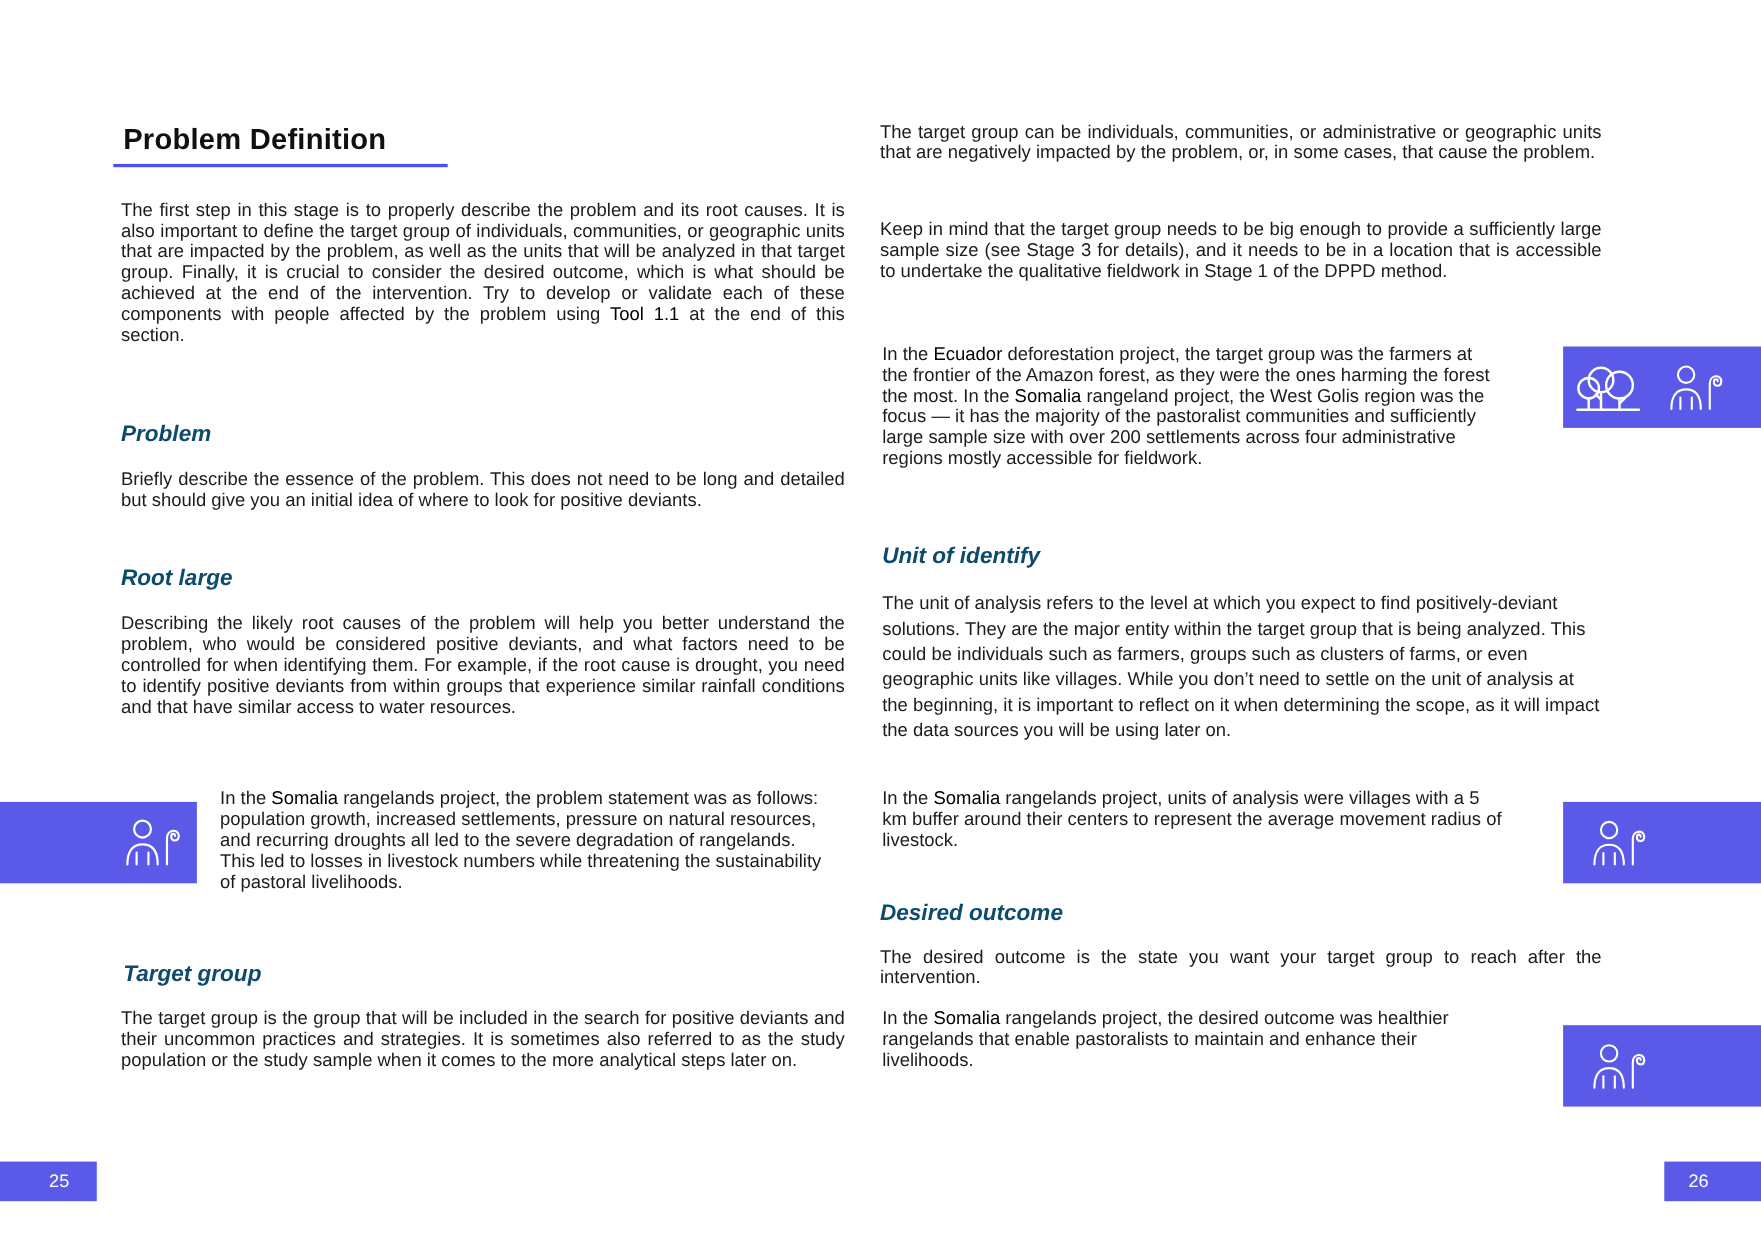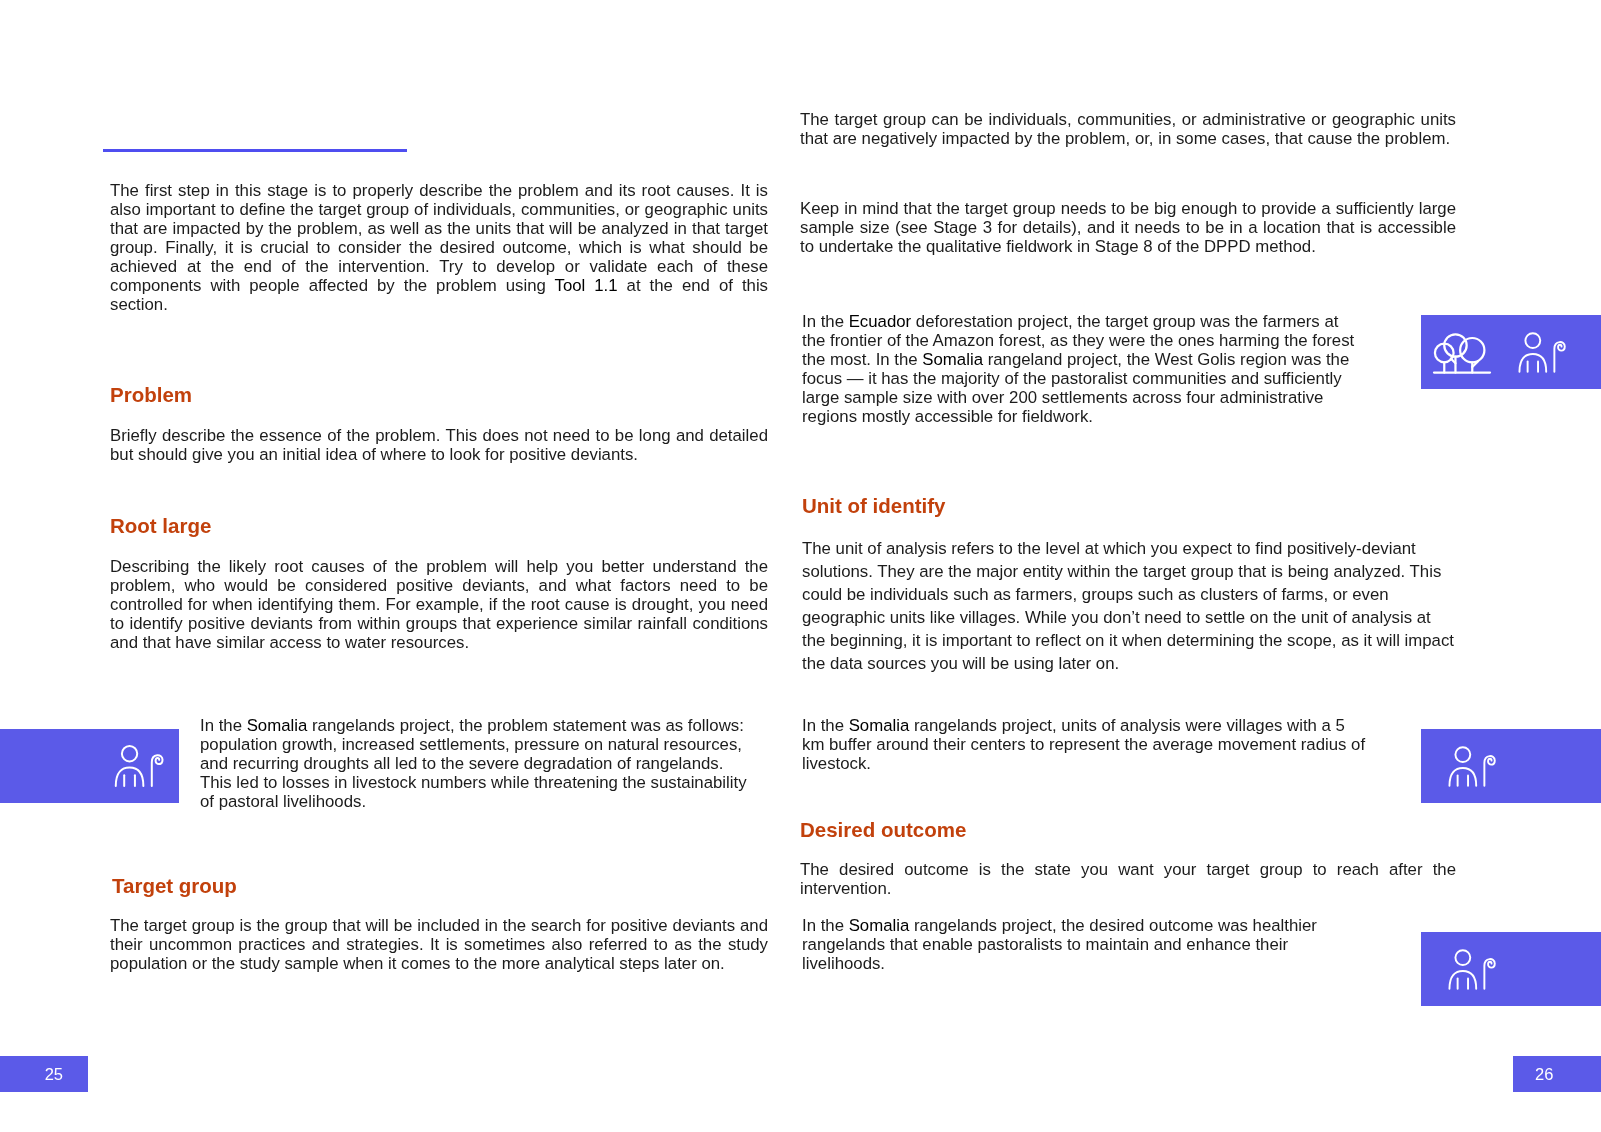--- a/index.html
+++ b/index.html
@@ -3,21 +3,21 @@
 <meta charset="utf-8">
 <style>
   html,body{margin:0;padding:0;background:#ffffff;}
   .page{
     position:relative;width:1601px;height:1132px;background:#ffffff;
     font-family:"Liberation Sans",sans-serif;color:#1c1c1c;overflow:hidden;
   }
   .para{position:absolute;font-size:16.8px;line-height:19px;}
   .just{text-align:justify;}
   .h1{position:absolute;font-size:26.5px;font-weight:bold;color:#101010;letter-spacing:.2px;}
-  .h2{position:absolute;font-size:20.5px;font-weight:bold;color:#c2410c;}
+  .h2{position:absolute;font-size:20.5px;font-weight:bold;color:#0c4a6e;font-style:italic;}
   .underline{position:absolute;height:3px;background:#4f4ef0;}
   .callout-box{position:absolute;background:#5b5ae8;display:flex;align-items:center;}
   .link{color:#000000;text-decoration:none;cursor:pointer;}
   .pagenum{
     position:absolute;top:1056px;width:88px;height:36px;background:#5b5ae8;
     color:#ffffff;font-size:16.5px;display:flex;align-items:center;
   }
   .pagenum.left{left:0;justify-content:flex-end;padding-right:25px;box-sizing:border-box;}
   .pagenum.right{right:0;justify-content:flex-start;padding-left:22px;box-sizing:border-box;}
   .icon-svg{display:block;}
@@ -43,20 +43,21 @@
       <path d="M25 35 L25 52"></path>
       <path d="M43 41 L43 52"></path>
       <path d="M43 46 L49 40"></path>
       <path d="M25 42 L20 37"></path>
     </g>
   </defs>
 </svg>
 
 <div class="page">
 
+  <div class="h1" style="left:112px;top:111px;">Problem Definition</div>
   <div class="underline" style="left:103px;top:149px;width:304px;"></div>
 
   <div class="para just" style="left:110px;top:181px;width:658px;"><span>The first step in this stage is to properly describe the problem and its root causes. It is also important to define the target group of individuals, communities, or geographic units that are impacted by the problem, as well as the units that will be analyzed in that target group. Finally, it is crucial to consider the desired outcome, which is what should be achieved at the end of the intervention. Try to develop or validate each of these components with people affected by the problem using </span><span class="link">Tool 1.1</span><span> at the end of this section.</span></div>
 
   <div class="h2" style="left:110px;top:383px;">Problem</div>
   <div class="para just" style="left:110px;top:426px;width:658px;">Briefly describe the essence of the problem. This does not need to be long and detailed but should give you an initial idea of where to look for positive deviants.</div>
 
   <div class="h2" style="left:110px;top:514px;">Root large</div>
   <div class="para just" style="left:110px;top:557px;width:658px;">Describing the likely root causes of the problem will help you better understand the problem, who would be considered positive deviants, and what factors need to be controlled for when identifying them. For example, if the root cause is drought, you need to identify positive deviants from within groups that experience similar rainfall conditions and that have similar access to water resources.</div>
 
@@ -66,21 +67,21 @@
       </svg>
   </div>
   <div class="para" style="left:200px;top:716px;width:552px;"><span>In the </span><span class="link">Somalia</span><span> rangelands project, the problem statement was as follows: population growth, increased settlements, pressure on natural resources, and recurring droughts all led to the severe degradation of rangelands. This led to losses in livestock numbers while threatening the sustainability of pastoral livelihoods.</span></div>
 
   <div class="h2" style="left:112px;top:874px;">Target group</div>
   <div class="para just" style="left:110px;top:916px;width:658px;">The target group is the group that will be included in the search for positive deviants and their uncommon practices and strategies. It is sometimes also referred to as the study population or the study sample when it comes to the more analytical steps later on.</div>
 
   <div class="pagenum left">25</div>
 
   <div class="para just" style="left:800px;top:110px;width:656px;">The target group can be individuals, communities, or administrative or geographic units that are negatively impacted by the problem, or, in some cases, that cause the problem.</div>
-  <div class="para just" style="left:800px;top:199px;width:656px;">Keep in mind that the target group needs to be big enough to provide a sufficiently large sample size (see Stage 3 for details), and it needs to be in a location that is accessible to undertake the qualitative fieldwork in Stage 8 of the DPPD method.</div>
+  <div class="para just" style="left:800px;top:199px;width:656px;">Keep in mind that the target group needs to be big enough to provide a sufficiently large sample size (see Stage 3 for details), and it needs to be in a location that is accessible to undertake the qualitative fieldwork in Stage 1 of the DPPD method.</div>
 
   <div class="para" style="left:802px;top:312px;width:556px;"><span>In the </span><span class="link">Ecuador</span><span> deforestation project, the target group was the farmers at the frontier of the Amazon forest, as they were the ones harming the forest the most. In the </span><span class="link">Somalia</span><span> rangeland project, the West Golis region was the focus — it has the majority of the pastoralist communities and sufficiently large sample size with over 200 settlements across four administrative regions mostly accessible for fieldwork.</span></div>
   <div class="callout-box" style="right:0;top:315px;width:180px;height:74px;padding-left:8px;gap:20px;box-sizing:border-box;">
     <svg class="icon-svg" width="66" height="56" viewBox="0 0 64 60">
         <use href="#icon-forest"></use>
       </svg>
     <svg class="icon-svg" width="52" height="45" viewBox="0 0 70 60">
         <use href="#icon-pastoralist"></use>
       </svg>
   </div>

